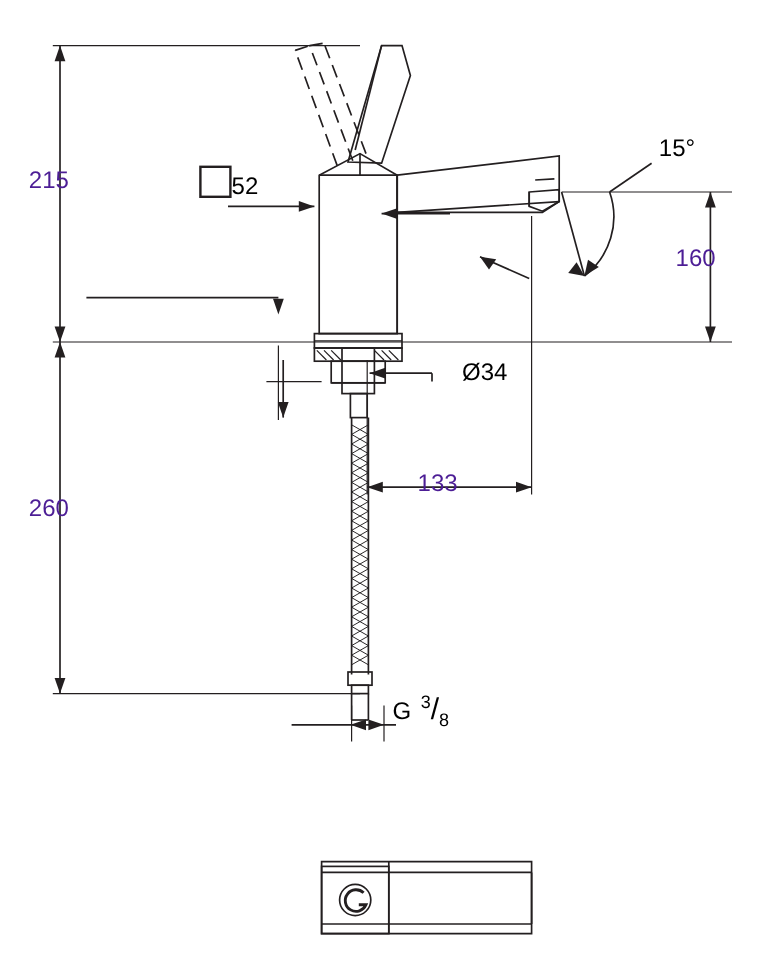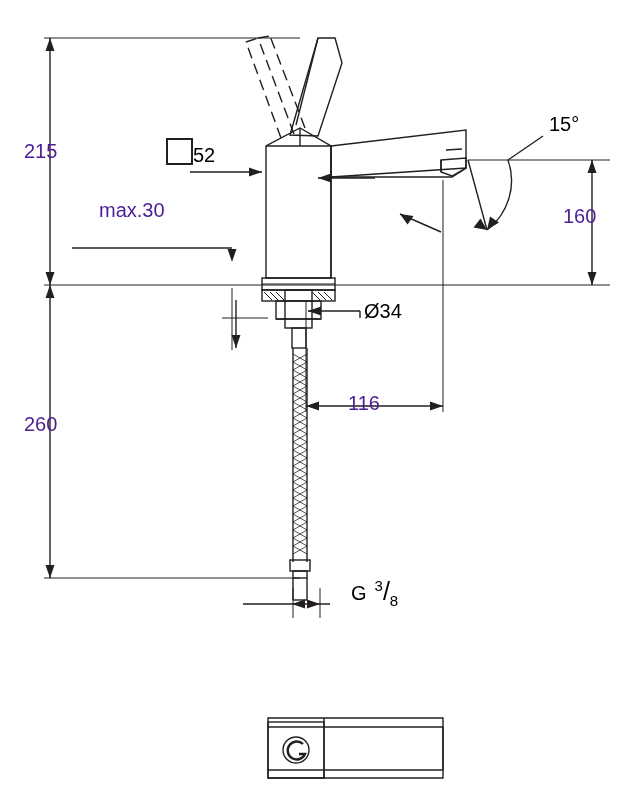--- a/index.html
+++ b/index.html
@@ -231,35 +231,34 @@
       <path d="M303 744 a9 9 0 1 0 2 10 h-6" stroke-width="2.4"></path>
     </g>
   </svg>
 
   <div class="lbl lbl-big" style="left:24px; top:140px;">215</div>
 
   <div class="lbl lbl-big" style="left:24px; top:413px;">260</div>
 
   <div class="lbl lbl-big" style="left:563px; top:205px;">160</div>
 
-  <div class="lbl lbl-big" style="left:348px; top:392px;">116</div>
-
-  <div class="lbl lbl-big" style="left:99px; top:199px;">max.30</div>
+  <div class="lbl lbl-big" style="left:348px; top:392px;">133</div>
+
 
   <div style="position:absolute; left:150px; top:138px;margin-left:16px;">
     <span style="display:inline-block; width:23px; height:23px; border:2.2px solid #231f20; vertical-align:-3px;"></span><span class="lbl-big" style="color:#000;">52</span>
   </div>
 
-  <div style="position:absolute; left:364px; top:300px;">
+  <div style="position:absolute; left:385px; top:300px;">
     <span class="lbl-big" style="position:static;">Ø</span><span class="lbl-big" style="position:static;">34</span>
   </div>
 
   <div style="position:absolute; left:549px; top:113px;">
     <span class="lbl-big" style="position:static;">15</span><span class="lbl-big" style="position:static;">°</span>
   </div>
 
-  <div style="position:absolute; left:351px; top:577px;">
+  <div style="position:absolute; left:327px; top:577px;">
     <span class="lbl-big" style="position:static;">G</span><span class="frac" style="margin-left:8px;">
       <sup>3</sup><span>/</span><sub>8</sub>
     </span>
   </div>
 
 </div>
 
 </body></html>

